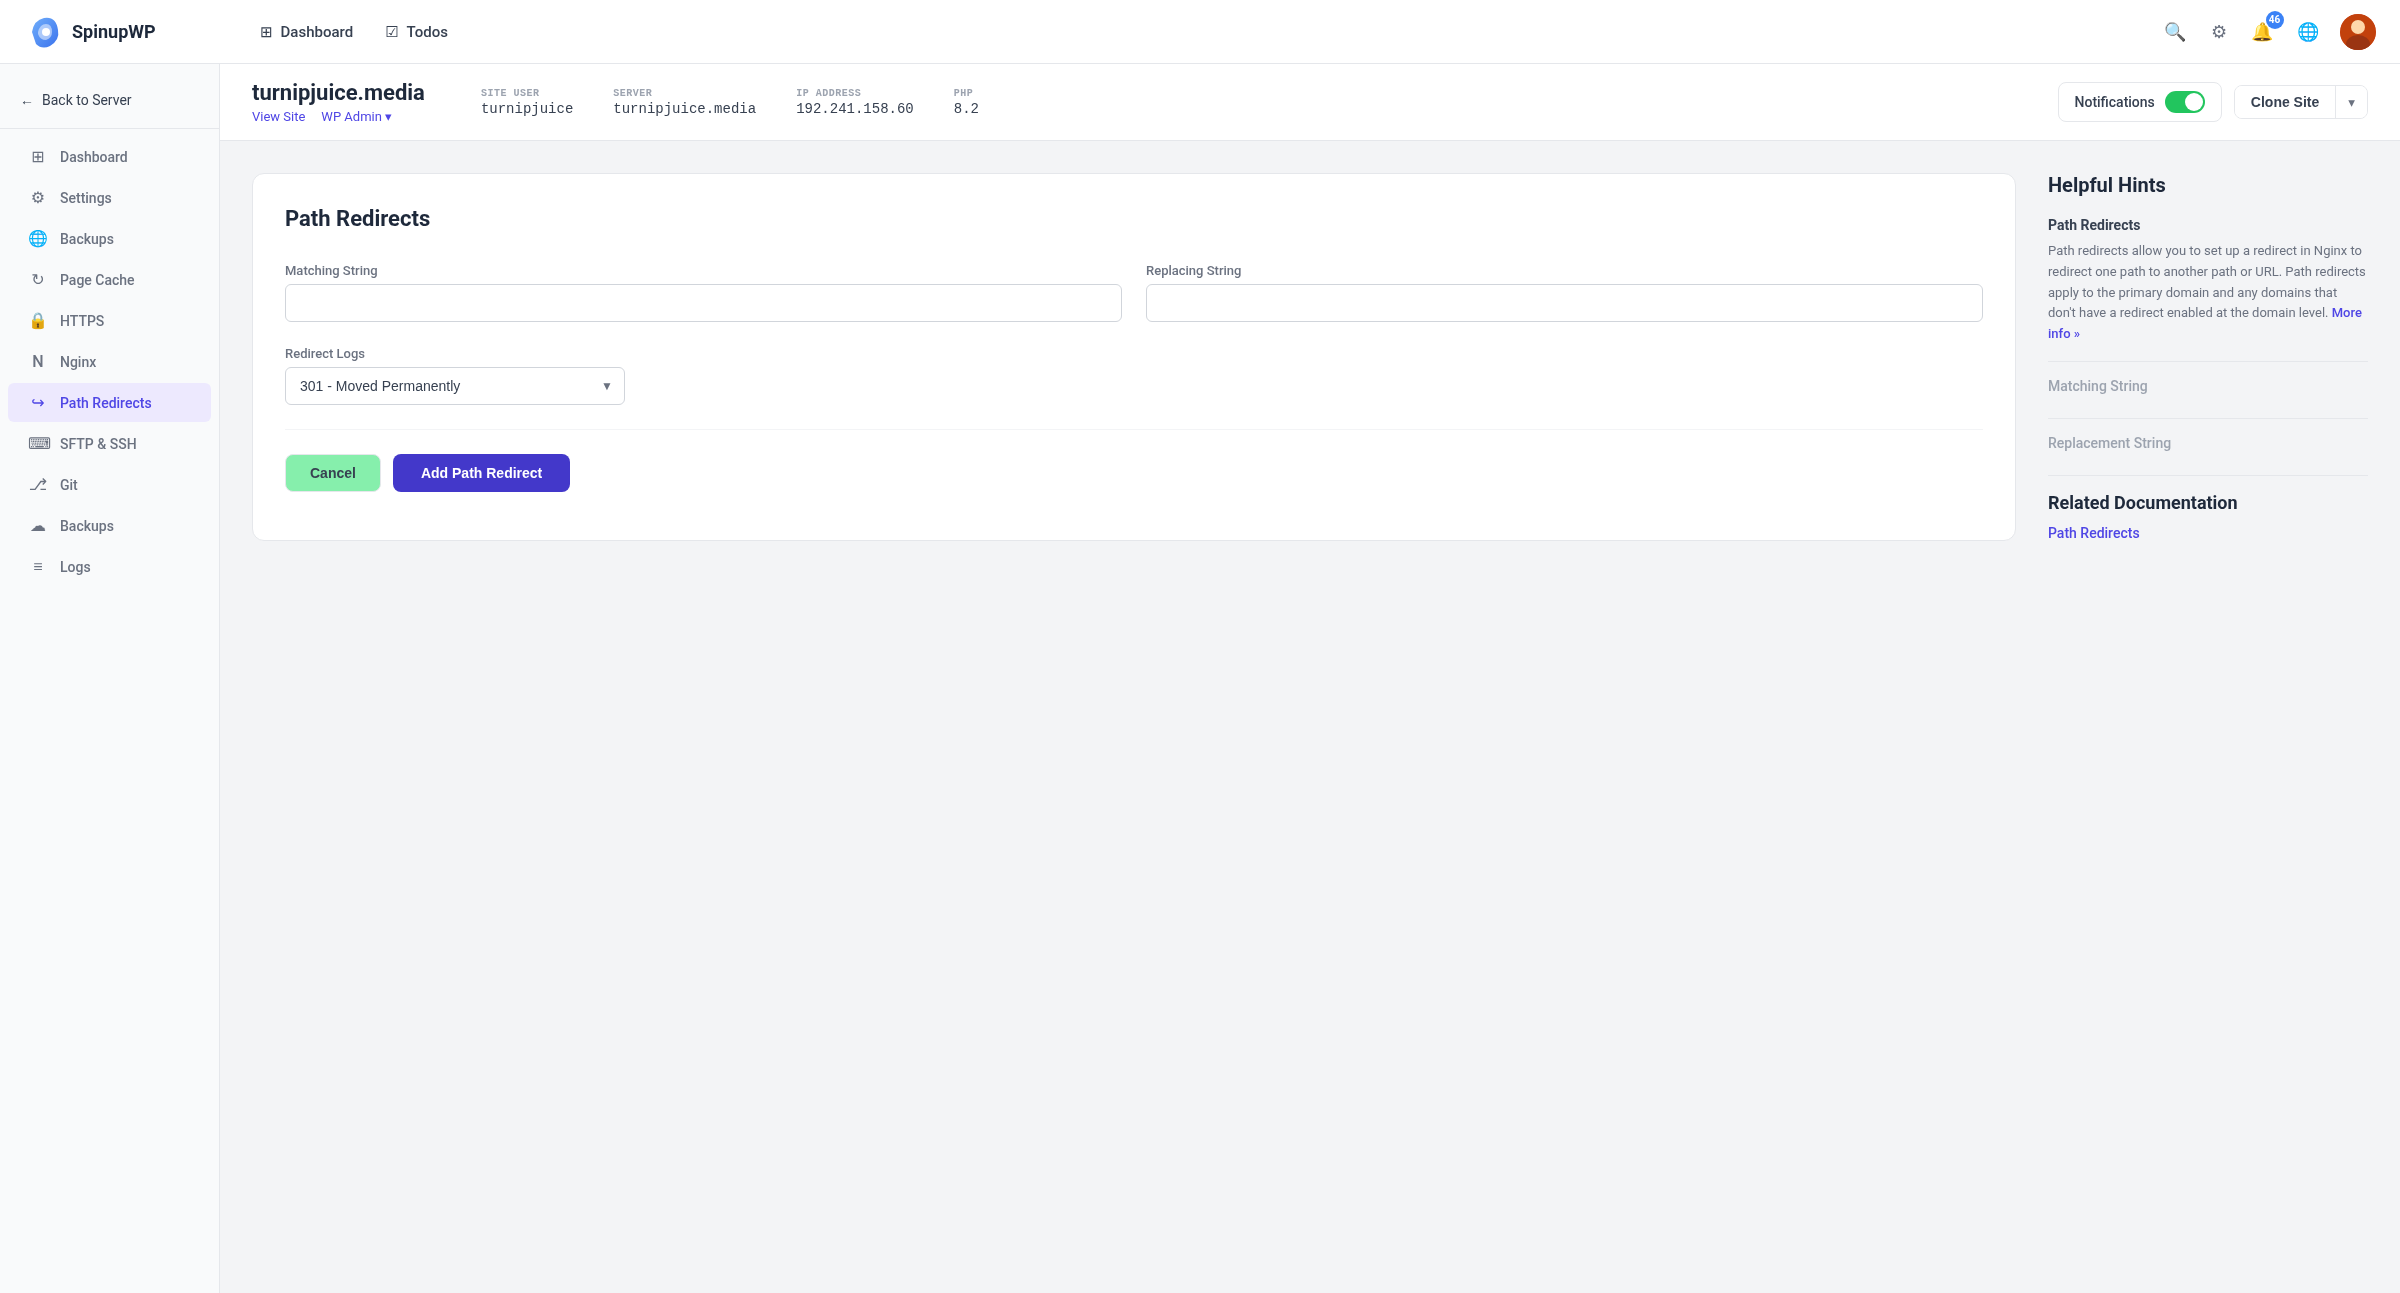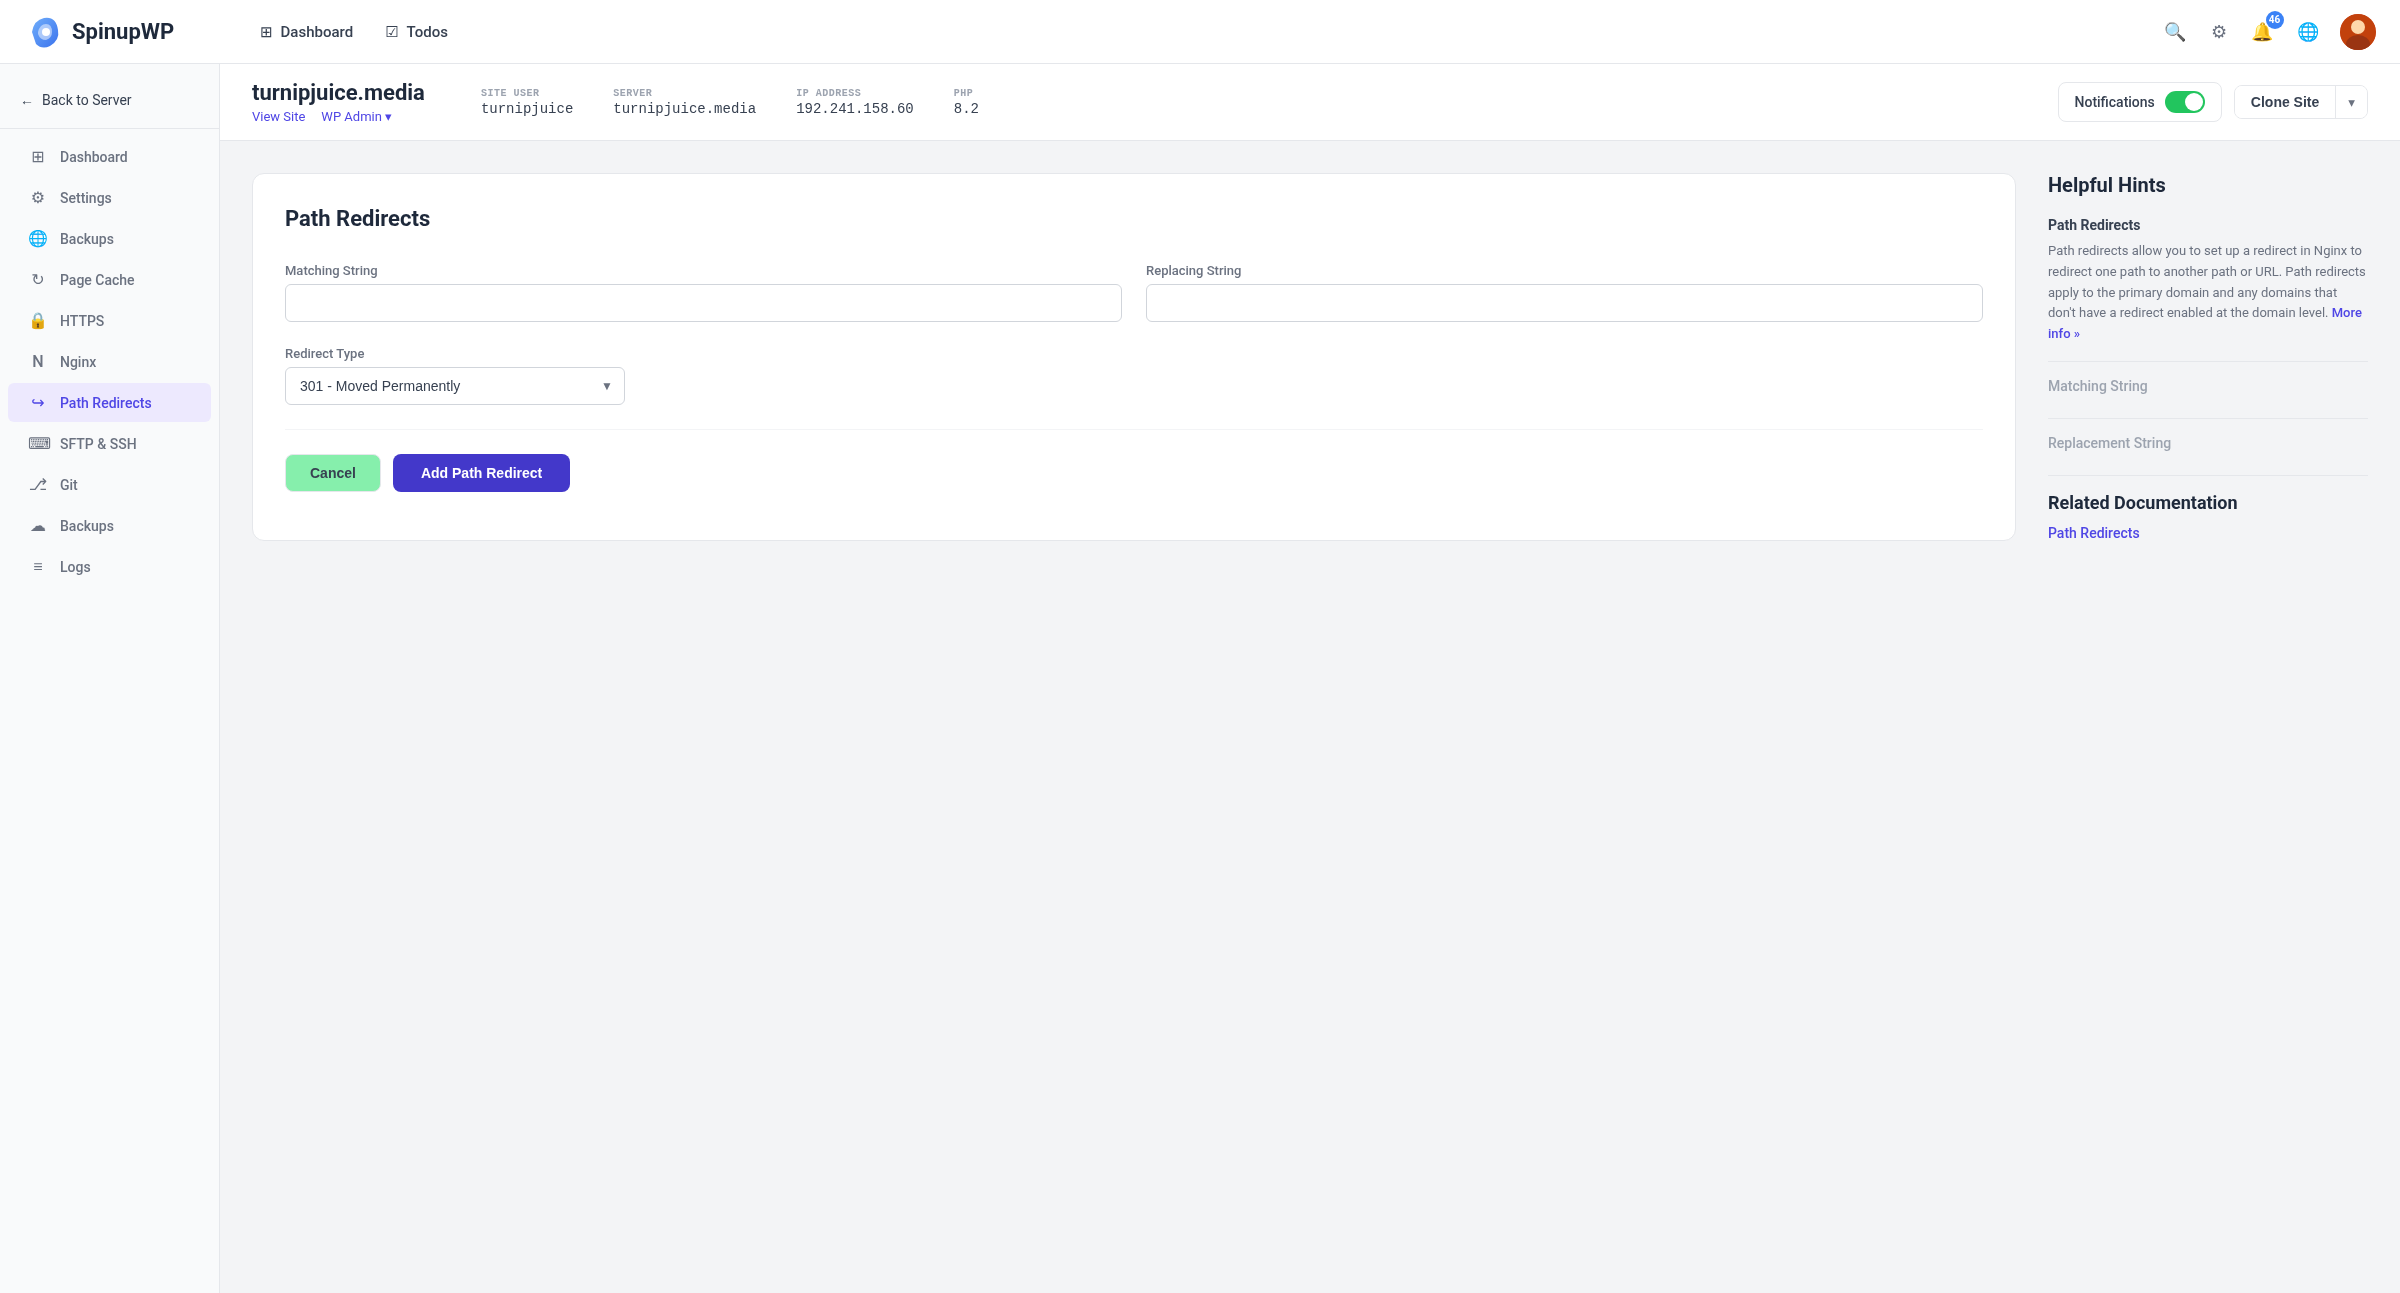--- a/index.html
+++ b/index.html
@@ -6,21 +6,21 @@
     body { font-family: -apple-system, BlinkMacSystemFont, 'Segoe UI', Roboto, sans-serif; background: #f3f4f6; color: #374151; font-size: 14px; }
 
     
     .top-nav {
       display: flex; align-items: center; background: #fff;
       border-bottom: 1px solid #e5e7eb; height: 64px; padding: 0 24px;
       position: fixed; top: 0; left: 0; right: 0; z-index: 100;
     }
     .logo-area { display: flex; align-items: center; gap: 8px; min-width: 220px; }
     .logo-icon { width: 40px; height: 40px; }
-    .logo-text { font-size: 22px; font-weight: 700; color: #1e293b; text-align: right; }
+    .logo-text { font-size: 18px; font-weight: 700; color: #1e293b; text-align: right; }
     .nav-links { display: flex; align-items: center; gap: 32px; flex: 1; padding-left: 16px; }
     .nav-link { display: flex; align-items: center; gap: 8px; color: #374151; text-decoration: none; font-size: 15px; font-weight: 500; }
     .nav-actions { display: flex; align-items: center; gap: 16px; margin-left: auto; }
     .nav-icon-btn { background: none; border: none; cursor: pointer; color: #6b7280; font-size: 18px; padding: 4px; }
     .notification-wrapper { position: relative; }
     .notification-badge {
       position: absolute; top: -6px; right: -6px;
       background: #3b82f6; color: #fff; border-radius: 50%;
       font-size: 10px; width: 18px; height: 18px;
       display: flex; align-items: center; justify-content: center; font-weight: 700;
@@ -287,21 +287,21 @@
             <label>Matching String</label>
             <input class="form-input" type="text" style="">
           </div>
           <div class="form-group">
             <label>Replacing String</label>
             <input class="form-input" type="text" style="">
           </div>
         </div>
 
         <div class="form-group" style="max-width: 340px;">
-          <label>Redirect Type</label>
+          <label>Redirect Logs</label>
           <div class="form-select-wrapper">
             <select class="form-select">
               <option>301 - Moved Permanently</option>
               <option>302 - Found (Temporary)</option>
               <option>307 - Temporary Redirect</option>
               <option>308 - Permanent Redirect</option>
             </select>
             <span class="select-arrow">▼</span>
           </div>
         </div>

